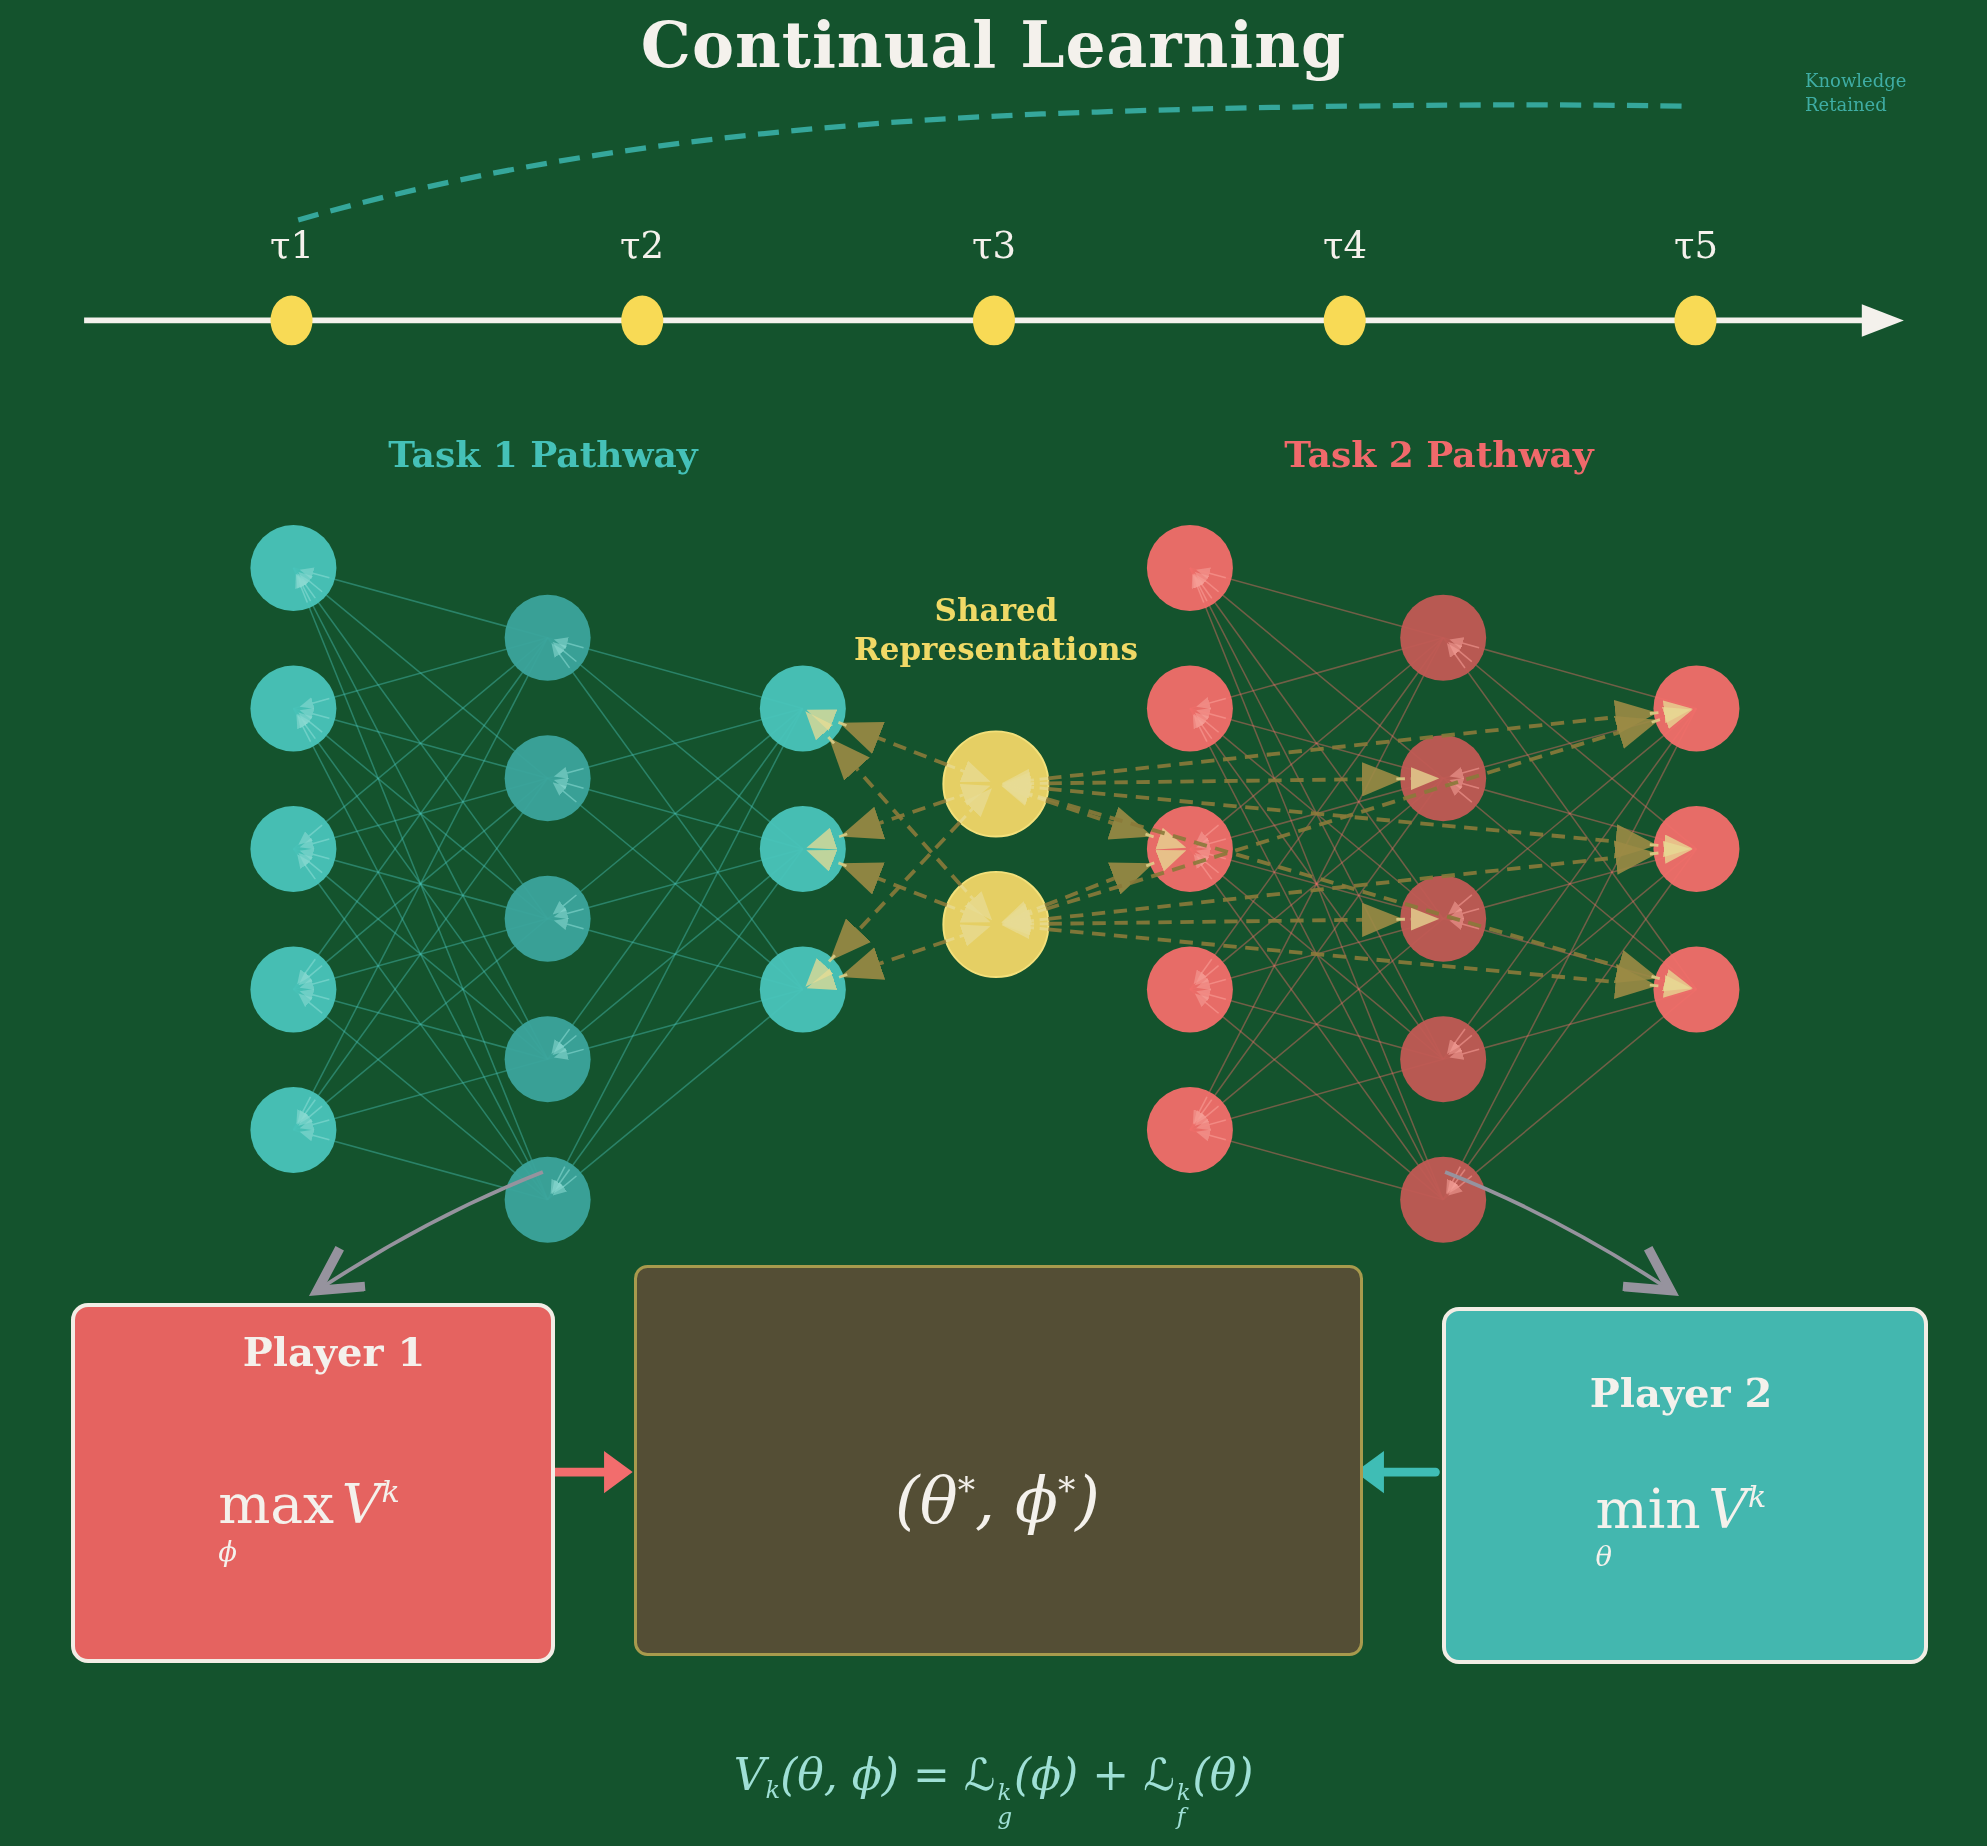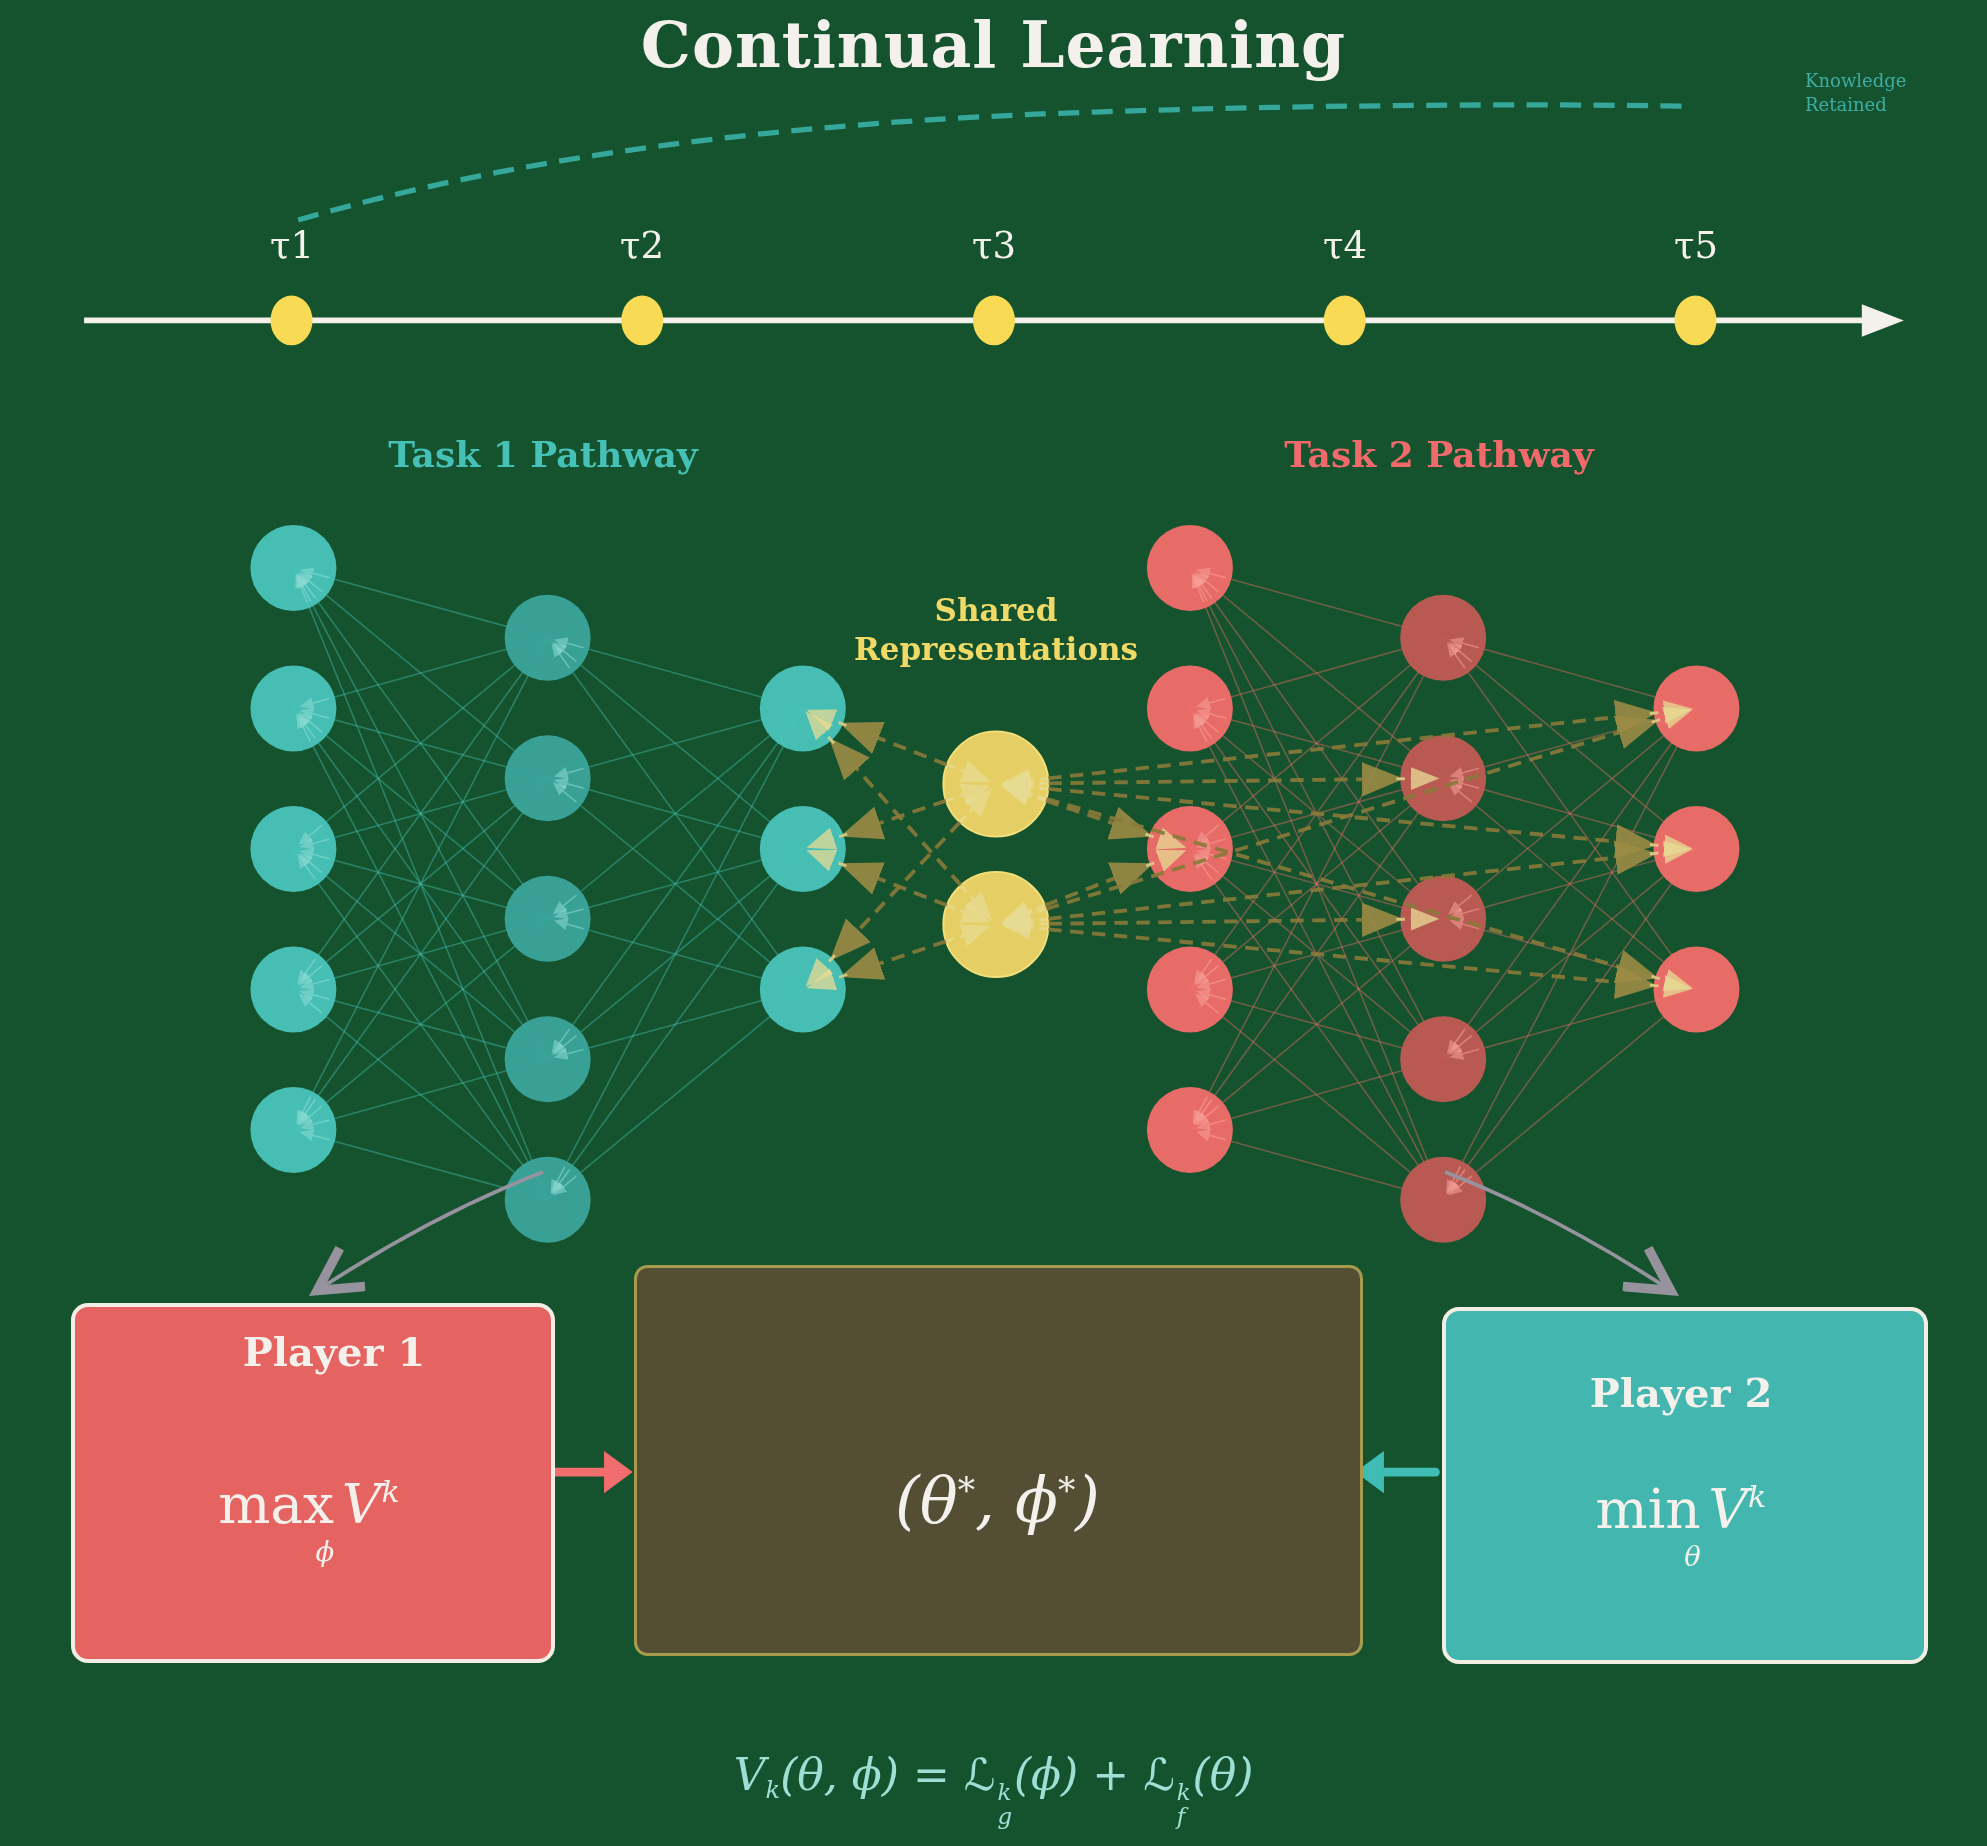--- a/index.html
+++ b/index.html
@@ -22,21 +22,21 @@
   .p2box{left:1442px;top:1307px;width:478px;height:349px;background:#43b7af;border:4.8px solid #f2ede5;}
   .eqbox{left:634px;top:1265px;width:723px;height:385px;background:#544e35;border:3.8px solid #a89a4d;border-radius:13.4px;}
   .boxtitle{position:absolute;text-align:center;font-weight:bold;font-size:40px;white-space:nowrap;}
   .bt-p1{left:71px;width:476px;top:1328px;margin-left:25px;}
   .bt-eq{left:634px;width:723px;top:1348px;color:#f2dc6a;}
   .bt-p2{left:1442px;width:478px;top:1369px;}
   .boxmath{position:absolute;display:flex;justify-content:center;align-items:flex-start;
            font-size:55px;font-style:italic;}
   .bm-p1{left:71px;width:476px;top:1477px;}
   .bm-p2{left:1442px;width:478px;top:1482px;}
-  .mop{display:inline-block;text-align:right;font-style:normal;}
+  .mop{display:inline-block;text-align:left;font-style:normal;}
   .mopname{display:block;line-height:1;}
   .mopsub{display:block;font-size:0.5em;line-height:1;font-style:italic;margin-top:5.7px;}
   .mvar{font-style:italic;margin-left:7.6px;line-height:1;}
   .msub{font-size:0.55em;font-style:italic;vertical-align:-0.35em;line-height:1;}
   .eqpoint{position:absolute;left:636px;width:723px;top:1464px;text-align:center;
            font-size:63px;font-style:italic;white-space:nowrap;}
   .star{font-size:0.55em;vertical-align:0.55em;}
   .formula{position:absolute;left:0;right:0;top:1749px;text-align:center;font-size:44px;
            font-style:italic;color:#9fe0d6;white-space:nowrap;}
   .scrL{font-family:"DejaVu Sans","DejaVu Serif",serif;font-style:italic;}

